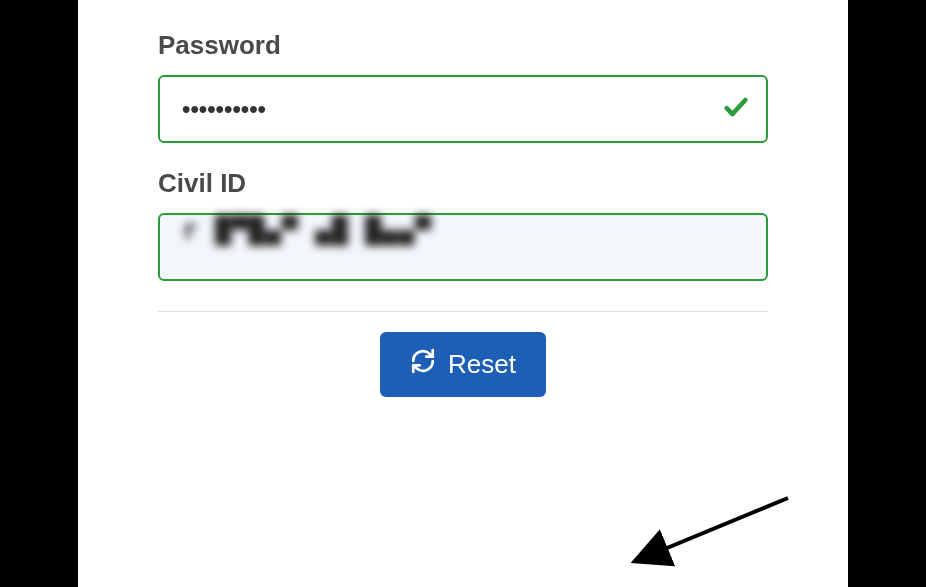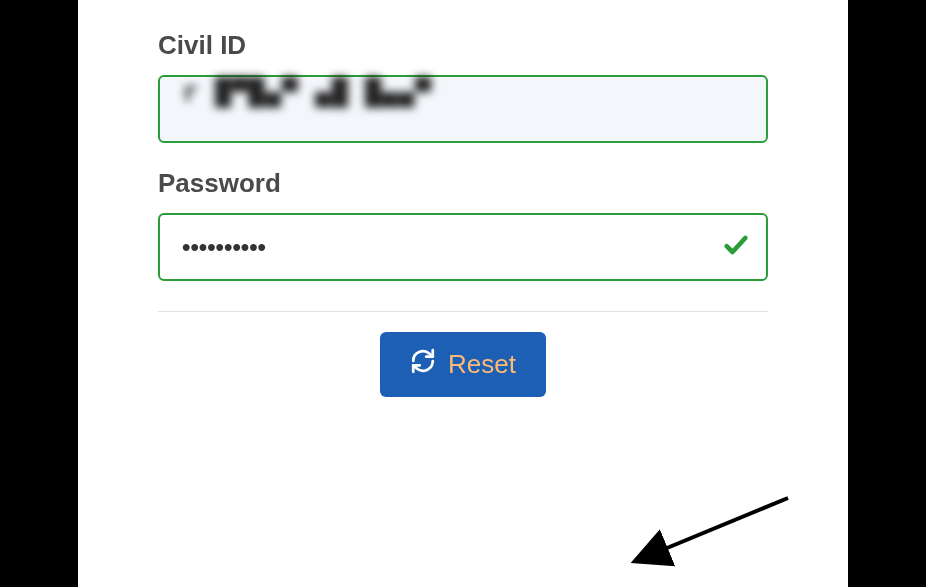--- a/index.html
+++ b/index.html
@@ -74,21 +74,21 @@
       border: none;
       border-top: 1px solid #e0e0e0;
       margin: 30px 0 20px 0;
     }
     .button-row {
       display: flex;
       justify-content: center;
     }
     .reset-button {
       background: #1d5fb5;
-      color: #fdba74;
+      color: #ffffff;
       border: none;
       border-radius: 6px;
       padding: 16px 30px;
       font-size: 26px;
       font-weight: 500;
       display: inline-flex;
       align-items: center;
       gap: 12px;
       cursor: pointer;
       font-family: inherit;
@@ -106,37 +106,37 @@
       color: #222;
       letter-spacing: 1px;
     }
   </style>
 </head>
 <body>
 
 <div class="container">
 
   <div class="field-group">
-    <label class="field-label">Civil ID</label>
-    <div class="input-wrapper">
-      <div class="text-input civil-input">
-        <span class="blurred-text">r █▀█▄▀ ▄█ █▄▄▀</span>
-      </div>
-    </div>
-  </div>
-
-  <div class="field-group">
     <label class="field-label">Password</label>
     <div class="input-wrapper">
       <input type="password" class="text-input password-input" value="••••••••••" style="">
       <span class="check-icon">
         <svg width="28" height="28" viewBox="0 0 24 24" fill="none" stroke="#2b9c3a" stroke-width="4" stroke-linecap="round" stroke-linejoin="round">
           <polyline points="4 13 9 18 20 6"></polyline>
         </svg>
       </span>
+    </div>
+  </div>
+
+  <div class="field-group">
+    <label class="field-label">Civil ID</label>
+    <div class="input-wrapper">
+      <div class="text-input civil-input">
+        <span class="blurred-text">r █▀█▄▀ ▄█ █▄▄▀</span>
+      </div>
     </div>
   </div>
 
 
   <hr class="divider">
 
   <div class="button-row">
     <button class="reset-button">
       <span>
         <svg width="26" height="26" viewBox="0 0 24 24" fill="none" stroke="#fff" stroke-width="2.5" stroke-linecap="round" stroke-linejoin="round">

